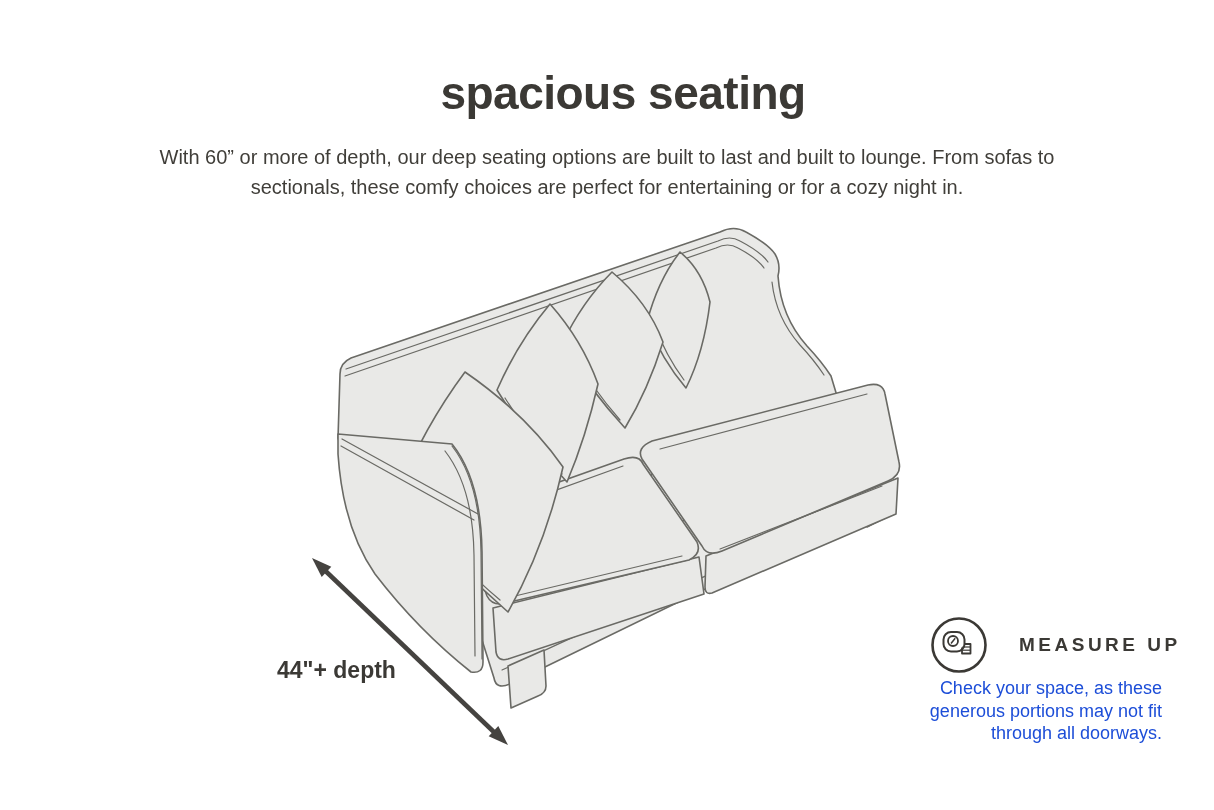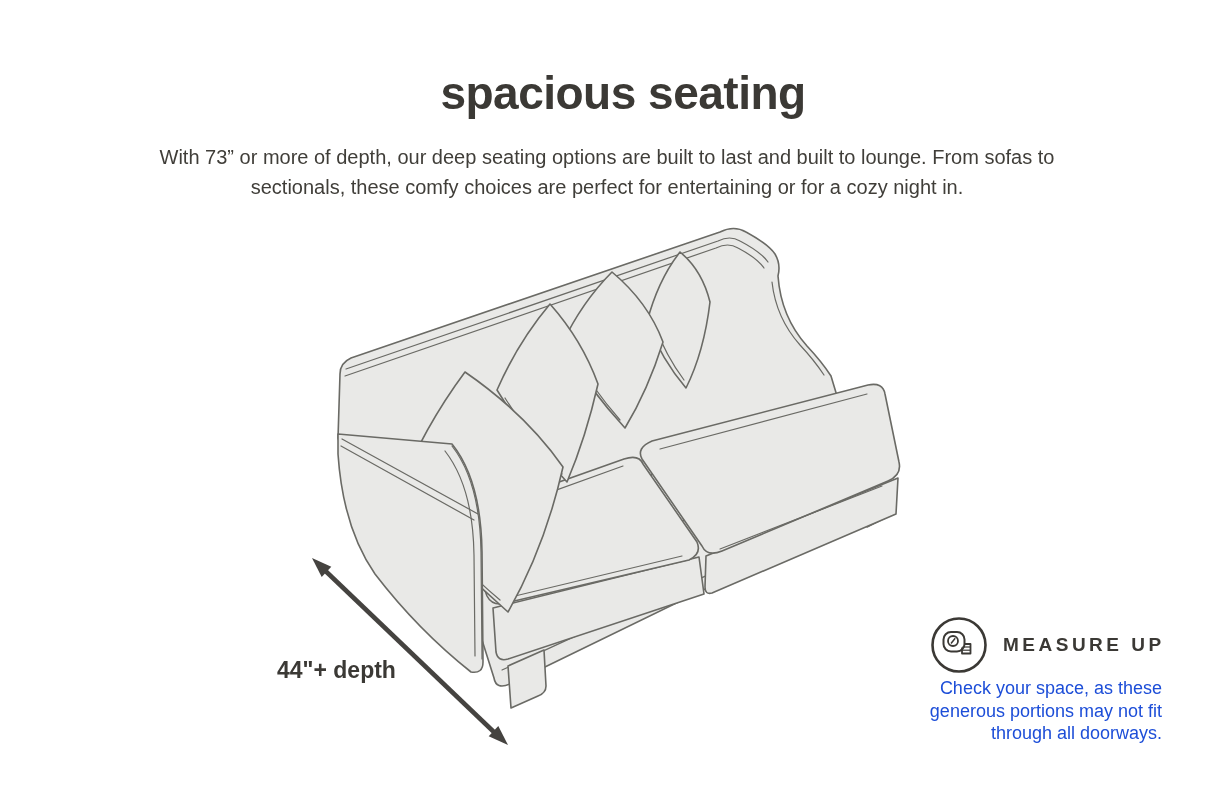--- a/index.html
+++ b/index.html
@@ -15,40 +15,40 @@
     position:absolute;top:142px;left:117px;width:980px;margin:0;
     text-align:center;font-size:20px;line-height:30px;color:#403e39;
   }
   .sofa-svg{position:absolute;left:330px;top:222px;}
   .arrow-svg{position:absolute;left:295px;top:545px;}
   .dim-label{
     position:absolute;left:277px;top:657px;margin:0;
     font-size:23px;font-weight:bold;color:#3b3935;white-space:nowrap;
   }
   .mu-row{
-    position:absolute;left:930px;top:616px;display:flex;align-items:center;gap:15px;
+    position:absolute;left:930px;top:616px;display:flex;align-items:center;gap:31px;
   }
   .mu-heading{
     margin:0;font-size:19px;font-weight:bold;letter-spacing:3.5px;color:#3b3935;white-space:nowrap;
   }
   .mu-note{
     position:absolute;left:910px;top:677px;width:252px;margin:0;
     text-align:right;font-size:18px;line-height:22.5px;color:#1d4ed8;
   }
   .ln{fill:#e9e9e7;stroke:#6a6a65;stroke-width:1.6;stroke-linejoin:round;stroke-linecap:round;}
   .wire{fill:none;stroke:#6a6a65;stroke-width:1.2;stroke-linejoin:round;stroke-linecap:round;}
 </style>
 </head>
 <body>
 
 <div class="canvas">
 
   <h1 class="title">spacious seating</h1>
 
-  <p class="desc">With 73” or more of depth, our deep seating options are built to last and built to lounge. From sofas to sectionals, these comfy choices are perfect for entertaining or for a cozy night in.</p>
+  <p class="desc">With 60” or more of depth, our deep seating options are built to last and built to lounge. From sofas to sectionals, these comfy choices are perfect for entertaining or for a cozy night in.</p>
 
   <svg class="sofa-svg" width="610" height="495" viewBox="0 0 610 495" aria-hidden="true">
 
     <path class="ln" d="M 8,216 L 10,152 Q 10,141 21,136 L 390,10 Q 404,3 416,10 Q 438,22 445,32 Q 451,42 448,54 Q 451,95 477,124 Q 492,140 501,154 L 531,254 Q 535,266 542,272 L 546,290 L 500,268 L 430,245 L 390,228 L 345,222 L 320,255 L 230,268 L 170,268 L 100,280 L 30,287 Z"></path>
     <path class="wire" d="M 16,147 L 388,19 Q 400,13 410,19 Q 431,30 438,40"></path>
     <path class="wire" d="M 15,154 L 386,26 Q 398,20 408,26 Q 427,36 434,46"></path>
     <path class="wire" d="M 442,60 Q 446,96 470,123 Q 484,138 494,153"></path>
 
     <path class="ln" d="M 140,350 L 545,252 L 552,256 Q 558,260 557,268 L 556,272 Q 555,280 546,284 L 180,462 Q 166,468 164,456 L 140,380 Z"></path>
     <path class="wire" d="M 172,448 L 540,278"></path>

